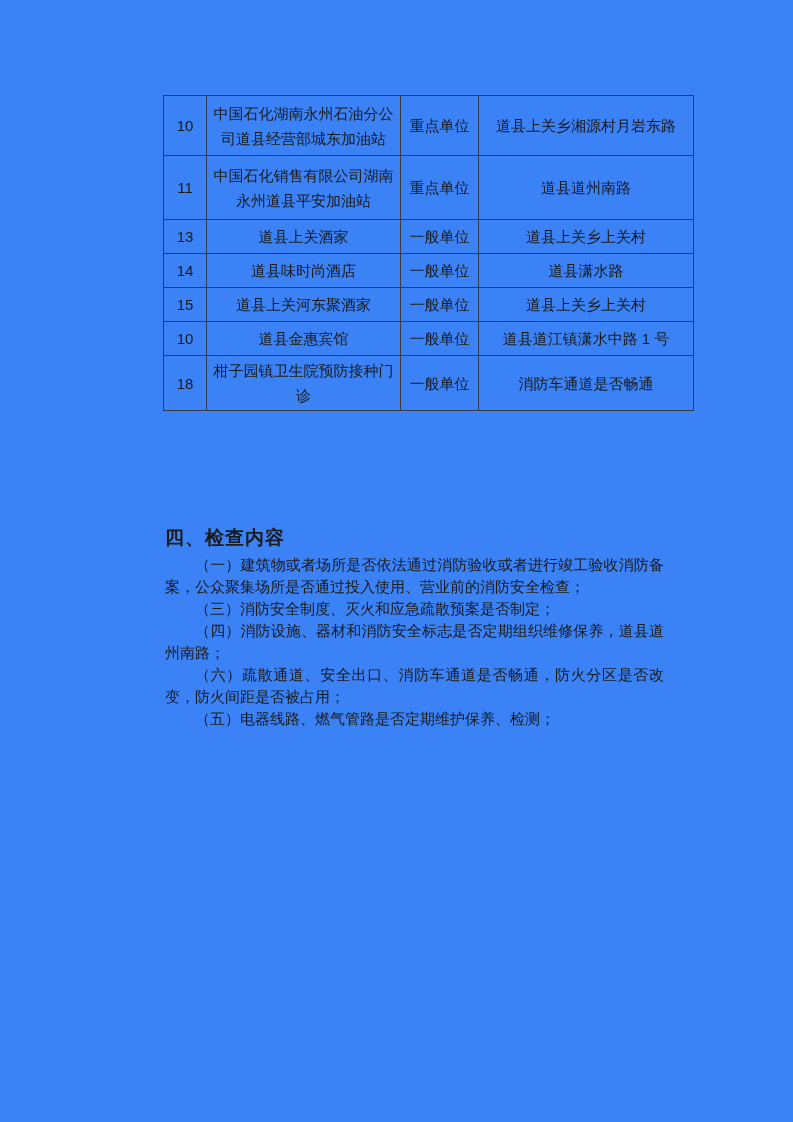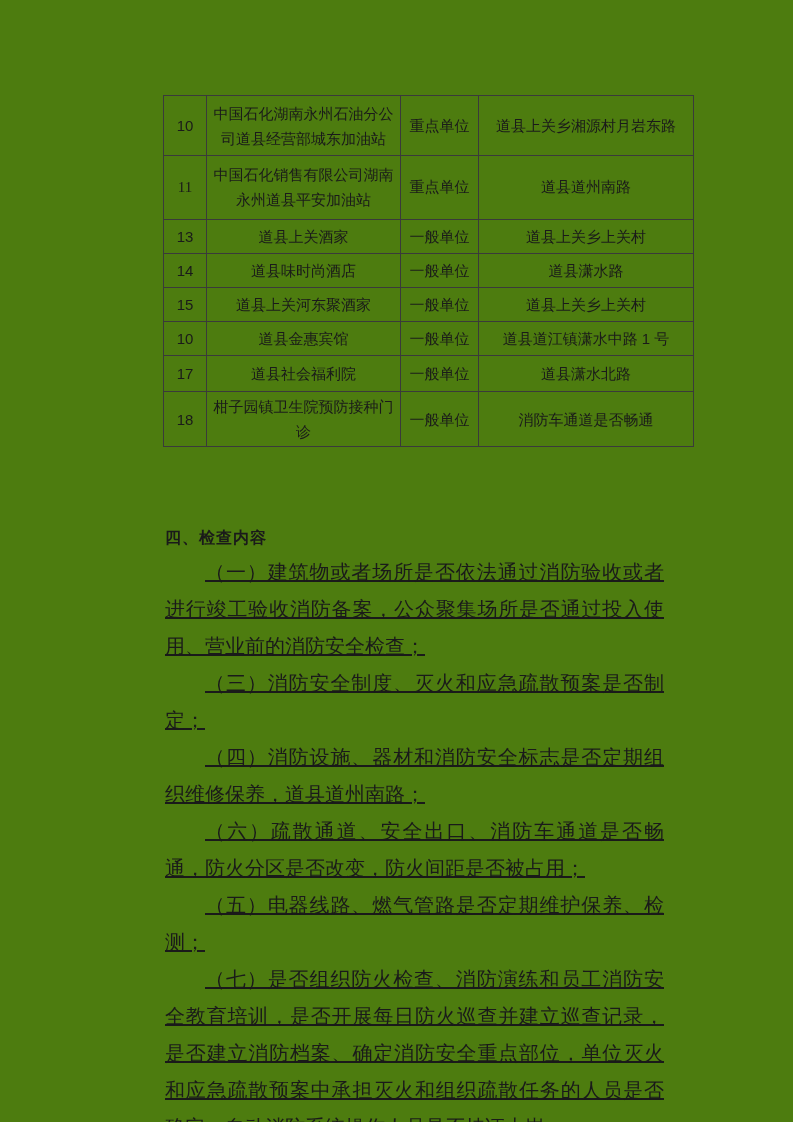--- a/index.html
+++ b/index.html
@@ -3,21 +3,21 @@
 <meta charset="utf-8">
 <style>
   * { margin: 0; padding: 0; box-sizing: border-box; }
   html, body { background: #ffffff; }
   body { font-family: "Liberation Sans", sans-serif; }
 
   .page {
     position: relative;
     width: 793px;
     height: 1122px;
-    background: #4d7c0f;
+    background: #3b82f6;
     color: #1a1a1a;
     overflow: hidden;
   }
 
   
   table.units-table {
     position: absolute;
     left: 163px;
     top: 95px;
     width: 530px;
@@ -33,50 +33,49 @@
     border: 1px solid #3a3a3a;
     text-align: center;
     vertical-align: middle;
     font-size: 15px;
     line-height: 25px;
     padding: 2px 4px;
     word-break: break-all;
   }
   
   table.units-table tr:nth-child(1) { height: 60px; }
-  table.units-table tr:nth-child(2) { height: 64px; font-family: Liberation Serif, serif; }
+  table.units-table tr:nth-child(2) { height: 64px; }
   table.units-table tr:nth-child(3) { height: 34px; }
   table.units-table tr:nth-child(4) { height: 34px; }
   table.units-table tr:nth-child(5) { height: 34px; }
   table.units-table tr:nth-child(6) { height: 34px; }
   table.units-table tr:nth-child(7) { height: 36px; }
   table.units-table tr:nth-child(8) { height: 54px; }
   table.units-table tr:nth-child(9) { height: 42px; font-style: italic; }
 
   
   .content {
     position: absolute;
     left: 165px;
     top: 524px;
     width: 499px;
   }
   .content h2 {
-    font-size: 16px;
+    font-size: 19px;
     font-weight: bold;
     line-height: 27px;
     margin-bottom: 3px;
     letter-spacing: 1px;
   }
   .content p {
-    font-size: 20px;
-    line-height: 37px;
+    font-size: 15px;
+    line-height: 22px;
     text-indent: 2em;
     text-align: justify;
     word-break: break-all;
-    text-decoration: underline;
   }
 </style>
 </head>
 <body>
 
 <div class="page">
 
   <table class="units-table">
     <colgroup>
       <col class="c-no">
@@ -115,39 +114,32 @@
           <td>一般单位</td>
           <td>道县上关乡上关村</td>
         </tr>
         <tr>
           <td>10</td>
           <td>道县金惠宾馆</td>
           <td>一般单位</td>
           <td>道县道江镇潇水中路 1 号</td>
         </tr>
         <tr>
-          <td>17</td>
-          <td>道县社会福利院</td>
-          <td>一般单位</td>
-          <td>道县潇水北路</td>
-        </tr>
-        <tr>
           <td>18</td>
           <td>柑子园镇卫生院预防接种门诊</td>
           <td>一般单位</td>
           <td>消防车通道是否畅通</td>
         </tr>
       </tbody>
   </table>
 
   <div class="content">
     <h2>四、检查内容</h2>
     <div id="paragraphs">
         <p>（一）建筑物或者场所是否依法通过消防验收或者进行竣工验收消防备案，公众聚集场所是否通过投入使用、营业前的消防安全检查；</p>
         <p>（三）消防安全制度、灭火和应急疏散预案是否制定；</p>
         <p>（四）消防设施、器材和消防安全标志是否定期组织维修保养，道县道州南路；</p>
         <p>（六）疏散通道、安全出口、消防车通道是否畅通，防火分区是否改变，防火间距是否被占用；</p>
         <p>（五）电器线路、燃气管路是否定期维护保养、检测；</p>
-        <p>（七）是否组织防火检查、消防演练和员工消防安全教育培训，是否开展每日防火巡查并建立巡查记录，是否建立消防档案、确定消防安全重点部位，单位灭火和应急疏散预案中承担灭火和组织疏散任务的人员是否确定，自动消防系统操作人员是否持证上岗；</p>
       </div>
   </div>
 
 </div>
 
 </body></html>

